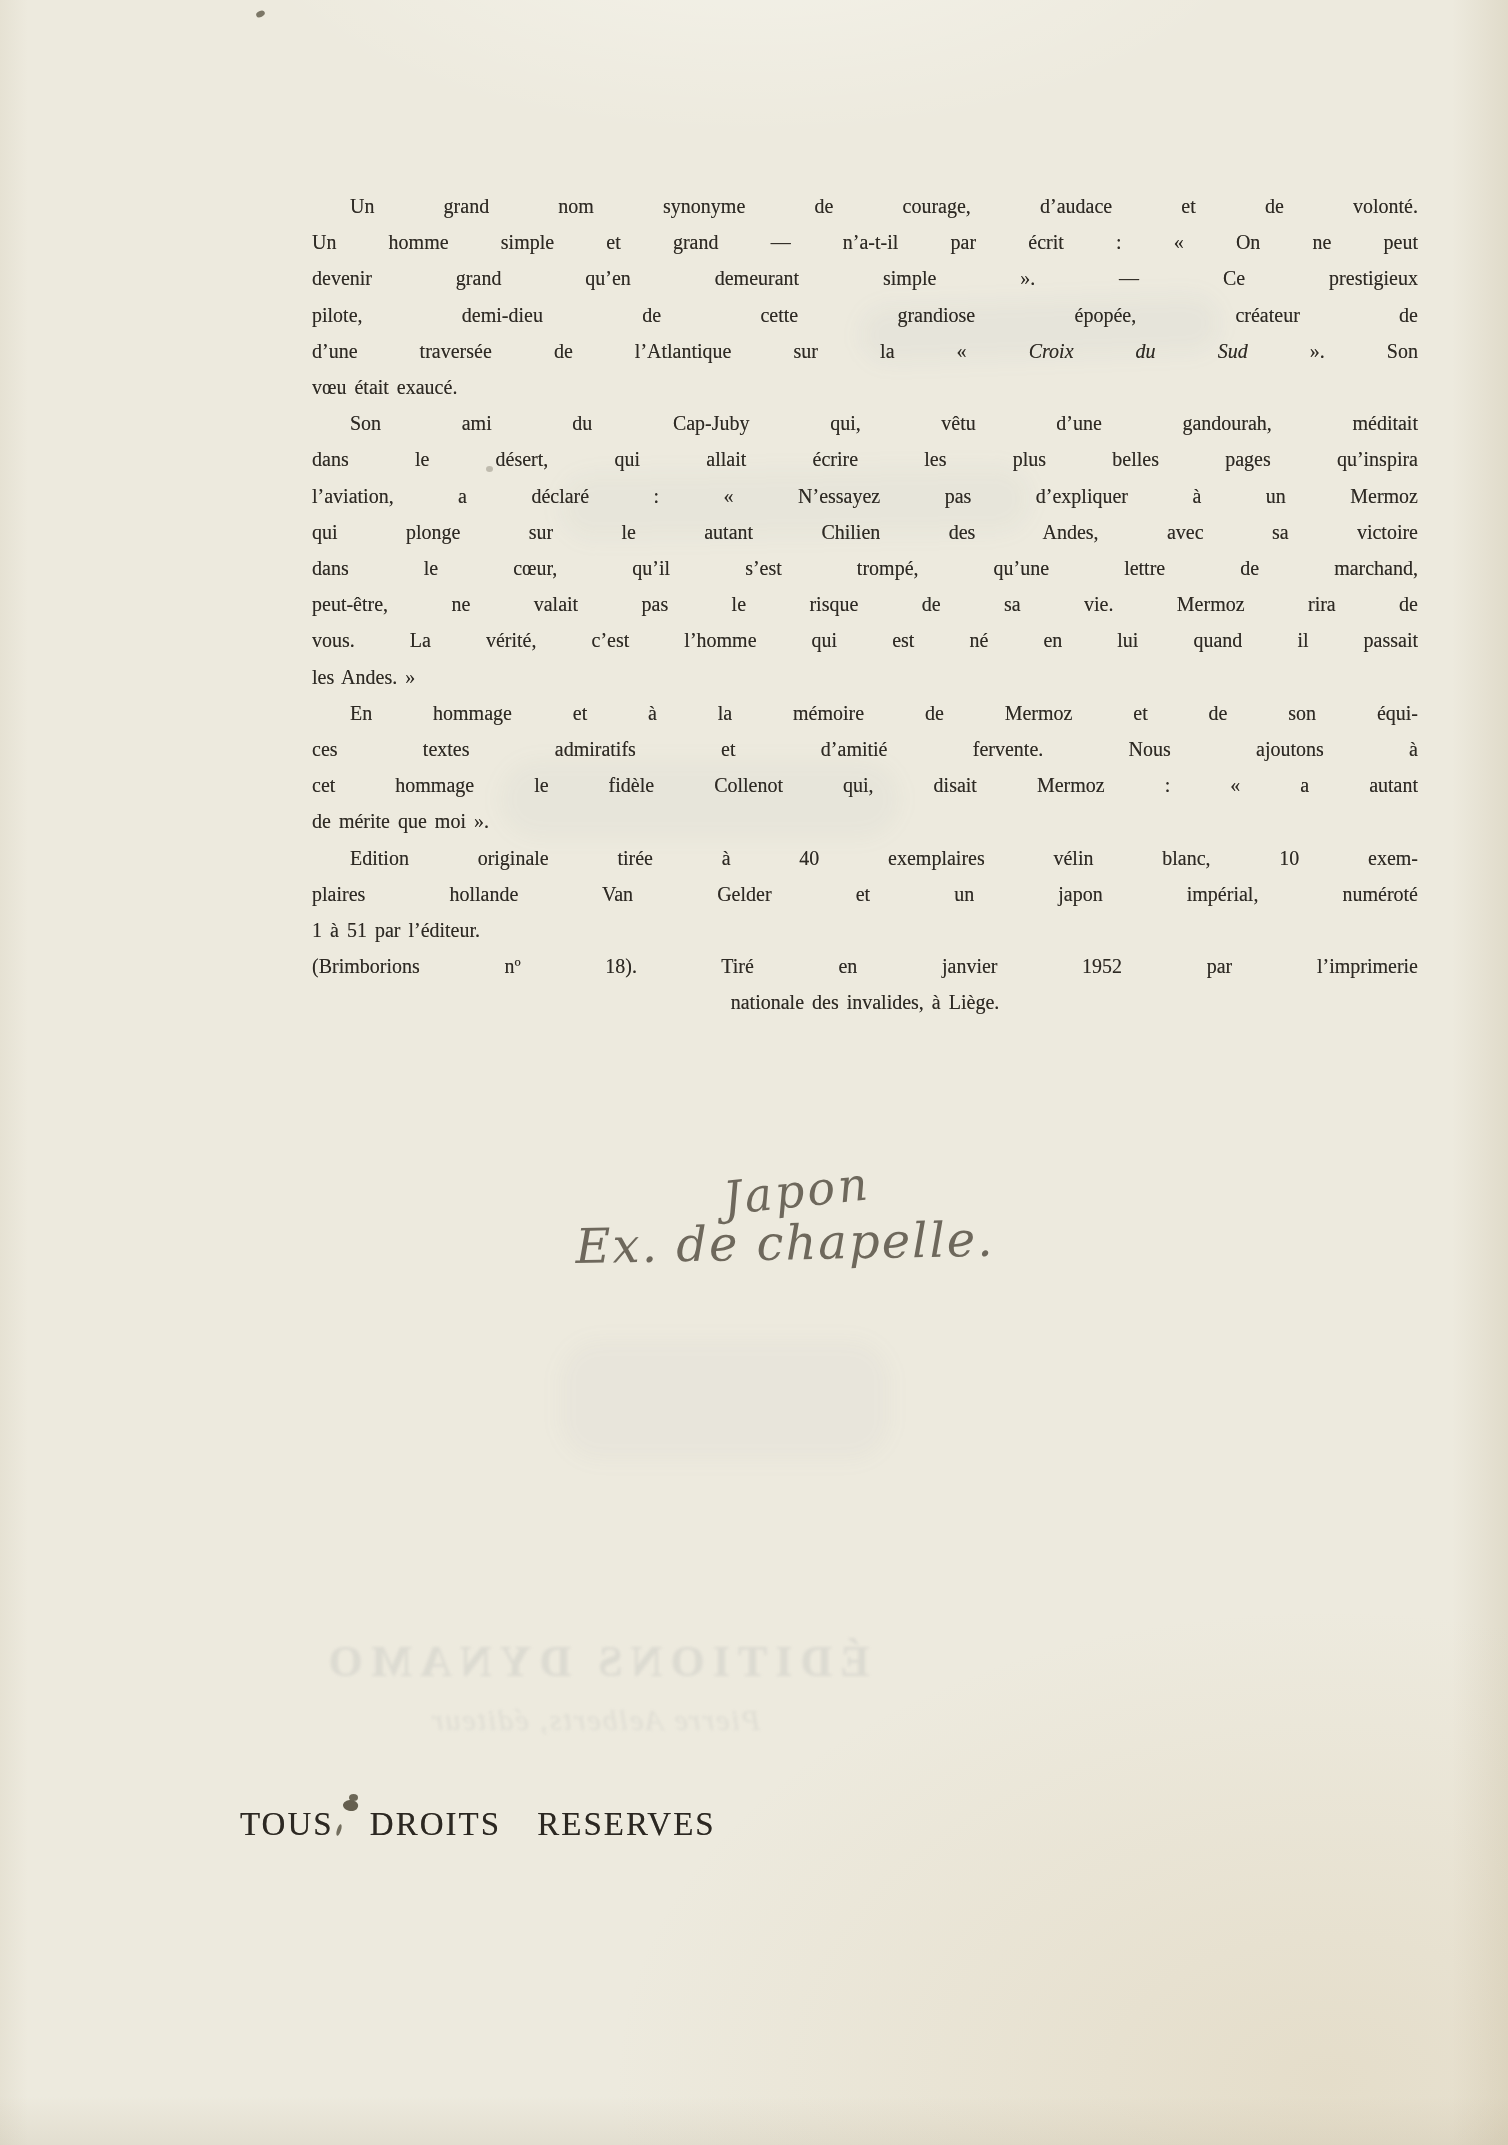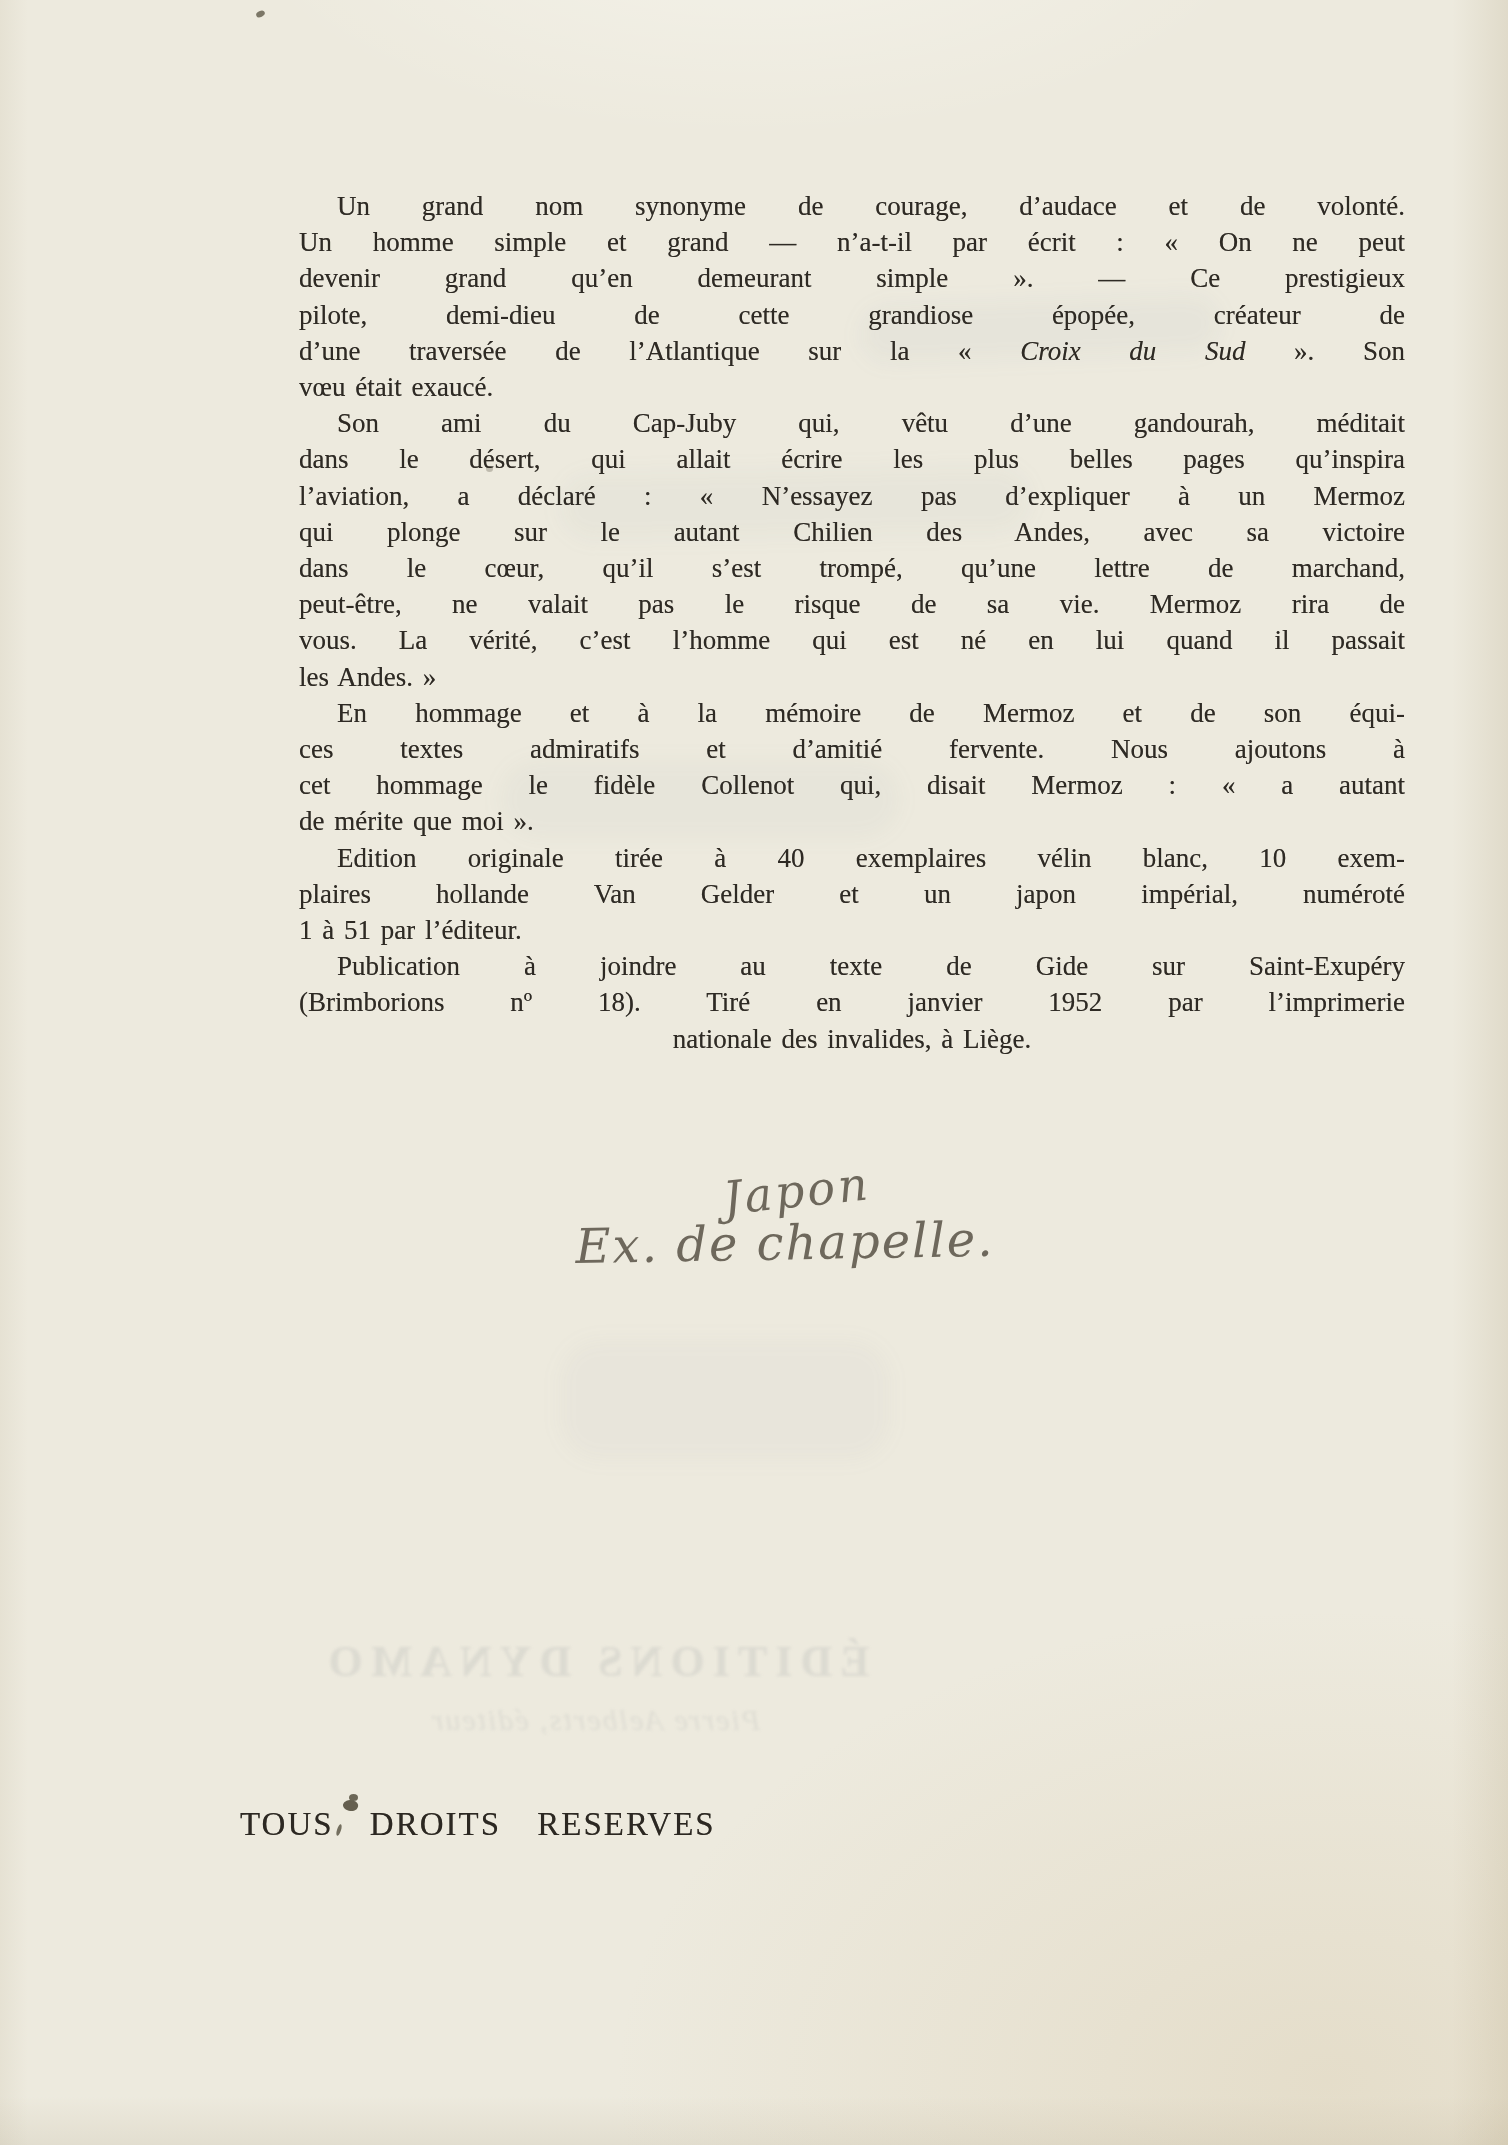--- a/index.html
+++ b/index.html
@@ -25,22 +25,22 @@
   .gb2{top:470px;left:560px;width:470px;height:66px;background:rgba(118,130,142,.05);transform:rotate(-1deg);}
   .gb3{top:760px;left:500px;width:400px;height:78px;background:rgba(118,130,142,.045);}
   .gb4{top:1340px;left:560px;width:330px;height:120px;background:rgba(118,130,142,.04);}
 
   .title{
     position:absolute;top:124px;left:305px;width:1106px;
     text-align:center;font-size:33px;letter-spacing:2px;word-spacing:16px;
     color:#2c2822;text-shadow:0 0 .6px rgba(44,40,34,.55);
   }
   .body-text{
-    position:absolute;top:188px;left:299px;width:1106px;
-    font-size:27px;line-height:36.2px;word-spacing:3px;
+    position:absolute;top:188px;left:312px;width:1106px;
+    font-size:20px;line-height:36.2px;word-spacing:3px;
     text-shadow:0 0 .6px rgba(46,42,36,.5);
     font-family:Liberation Serif, serif;
   }
   .line{text-align:justify;text-align-last:justify;}
   .line.left{text-align:right;text-align-last:left;}
   .line.center{text-align:center;text-align-last:center;}
   .line.first{text-indent:38px;}
   .it{font-style:italic;}
 
   .handwriting{
@@ -111,21 +111,20 @@
         <div class="line just"><span>ces textes admiratifs et d’amitié fervente. Nous ajoutons à</span></div>
         <div class="line just"><span>cet hommage le fidèle Collenot qui, disait Mermoz : « a autant</span></div>
         <div class="line left"><span>de mérite que moi ».</span></div>
       </div>
       <div>
         <div class="line just first"><span>Edition originale tirée à 40 exemplaires vélin blanc, 10 exem-</span></div>
         <div class="line just"><span>plaires hollande Van Gelder et un japon impérial, numéroté</span></div>
         <div class="line left"><span>1 à 51 par l’éditeur.</span></div>
       </div>
       <div>
-        <div class="line just first"><span>Publication à joindre au texte de Gide sur Saint-Exupéry</span></div>
         <div class="line just"><span>(Brimborions nº 18). Tiré en janvier 1952 par l’imprimerie</span></div>
         <div class="line center"><span>nationale des invalides, à Liège.</span></div>
       </div>
     </div>
 
   <div class="handwriting">
     <div class="hand-line1">Japon</div>
     <div class="hand-line2">Ex. de chapelle.</div>
   </div>
 

